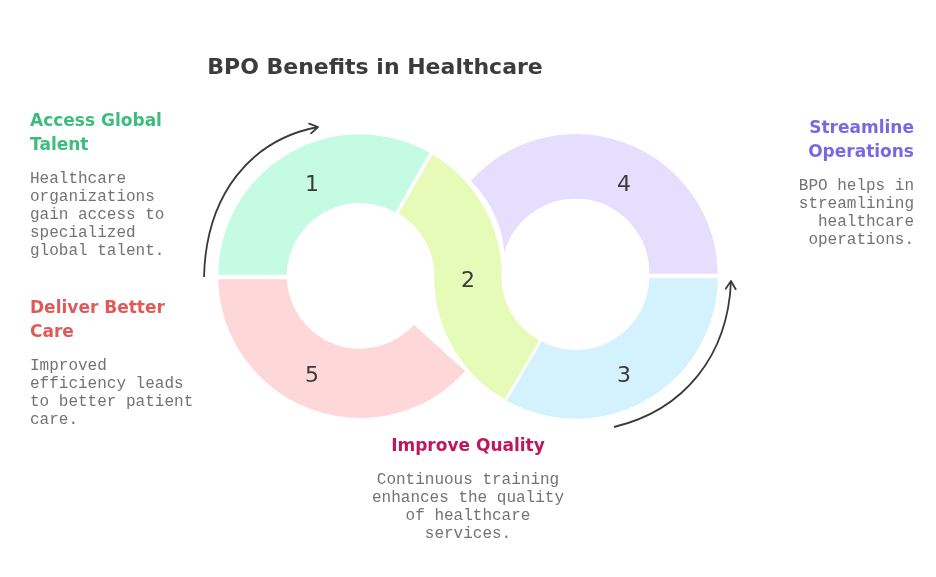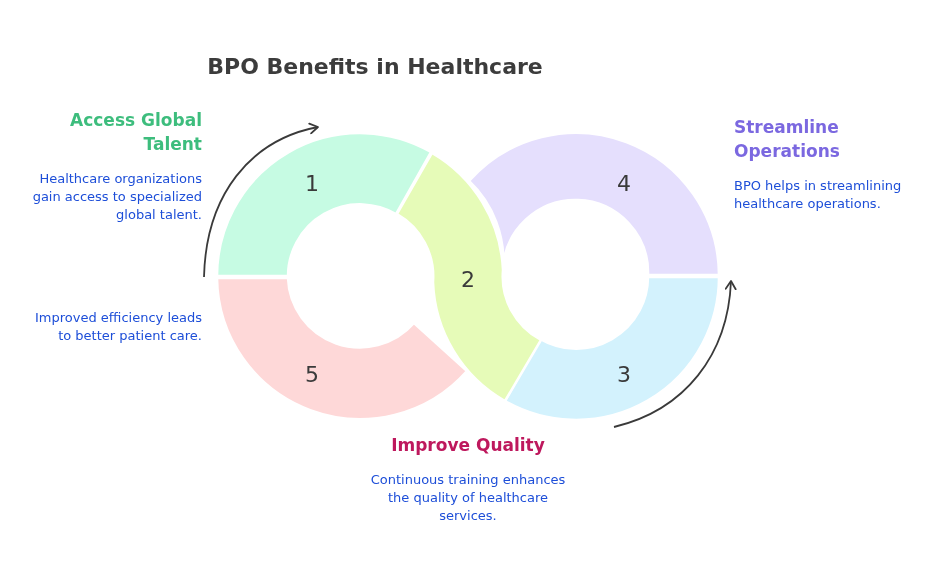--- a/index.html
+++ b/index.html
@@ -3,22 +3,22 @@
 <meta charset="utf-8">
 <style>
   html, body { margin: 0; padding: 0; background: #ffffff; }
   body { width: 936px; height: 577px; position: relative; overflow: hidden;
          font-family: "DejaVu Sans", sans-serif; color: #3a3a3a; }
   .title { position: absolute; left: 0; width: 750px; top: 54px; text-align: center;
            font-family: "DejaVu Sans", sans-serif; font-weight: bold; font-size: 22px; color: #3c3c3c; }
   svg.diagram { position: absolute; left: 0; top: 0; }
   .block { position: absolute; }
   .block h3 { margin: 0; font-family: "DejaVu Sans", sans-serif; font-weight: bold; font-size: 17px; line-height: 24px; }
-  .block p { margin: 0; font-size: 13px; line-height: 18px; color: #1d4ed8; }
-  .right-align { text-align: right; }
+  .block p { margin: 0; font-size: 16px; line-height: 18px; color: #737373; font-family: Liberation Mono, monospace; }
+  .right-align { }
   .left-align { text-align: left; }
   .center-align { text-align: center; }
   .num { font-family: "DejaVu Sans", sans-serif; font-size: 22px; fill: #3a3a3a; }
 </style>
 </head>
 <body>
 
 <div class="title">BPO Benefits in Healthcare</div>
 
 <svg class="diagram" width="936" height="577" viewBox="0 0 936 577">
@@ -50,24 +50,25 @@
   <path d="M 204 277 C 206 195, 250 140, 318 127" fill="none" stroke="#3a3a3a" stroke-width="1.8" marker-end="url(#arrowhead)"></path>
   <path d="M 614 427 C 685 410, 728 355, 731 281" fill="none" stroke="#3a3a3a" stroke-width="1.8" marker-end="url(#arrowhead)"></path>
 </svg>
 
 <div class="block right-align" style="left:30px; top:108px; width:172px;">
   <h3 style="color:#3dbd7d;">Access Global Talent</h3>
   <p style="margin-top:14px;">Healthcare organizations gain access to specialized global talent.</p>
 </div>
 
 <div class="block right-align" style="left:30px; top:295px; width:172px;">
+  <h3 style="color:#e05a5a;">Deliver Better Care</h3>
   <p style="margin-top:14px;">Improved efficiency leads to better patient care.</p>
 </div>
 
-<div class="block left-align" style="left:734px; top:115px; width:180px;">
+<div class="block left-align" style="left:734px; top:115px; width:180px;text-align:right;">
   <h3 style="color:#7b68e0;">Streamline Operations</h3>
   <p style="margin-top:14px;">BPO helps in streamlining healthcare operations.</p>
 </div>
 
 <div class="block left-align" style="left:734px; top:289px; width:150px;">
 </div>
 
 <div class="block center-align" style="left:368px; top:433px; width:200px;">
   <h3 style="color:#be185d;">Improve Quality</h3>
   <p style="margin-top:14px;text-align:center;">Continuous training enhances the quality of healthcare services.</p>

